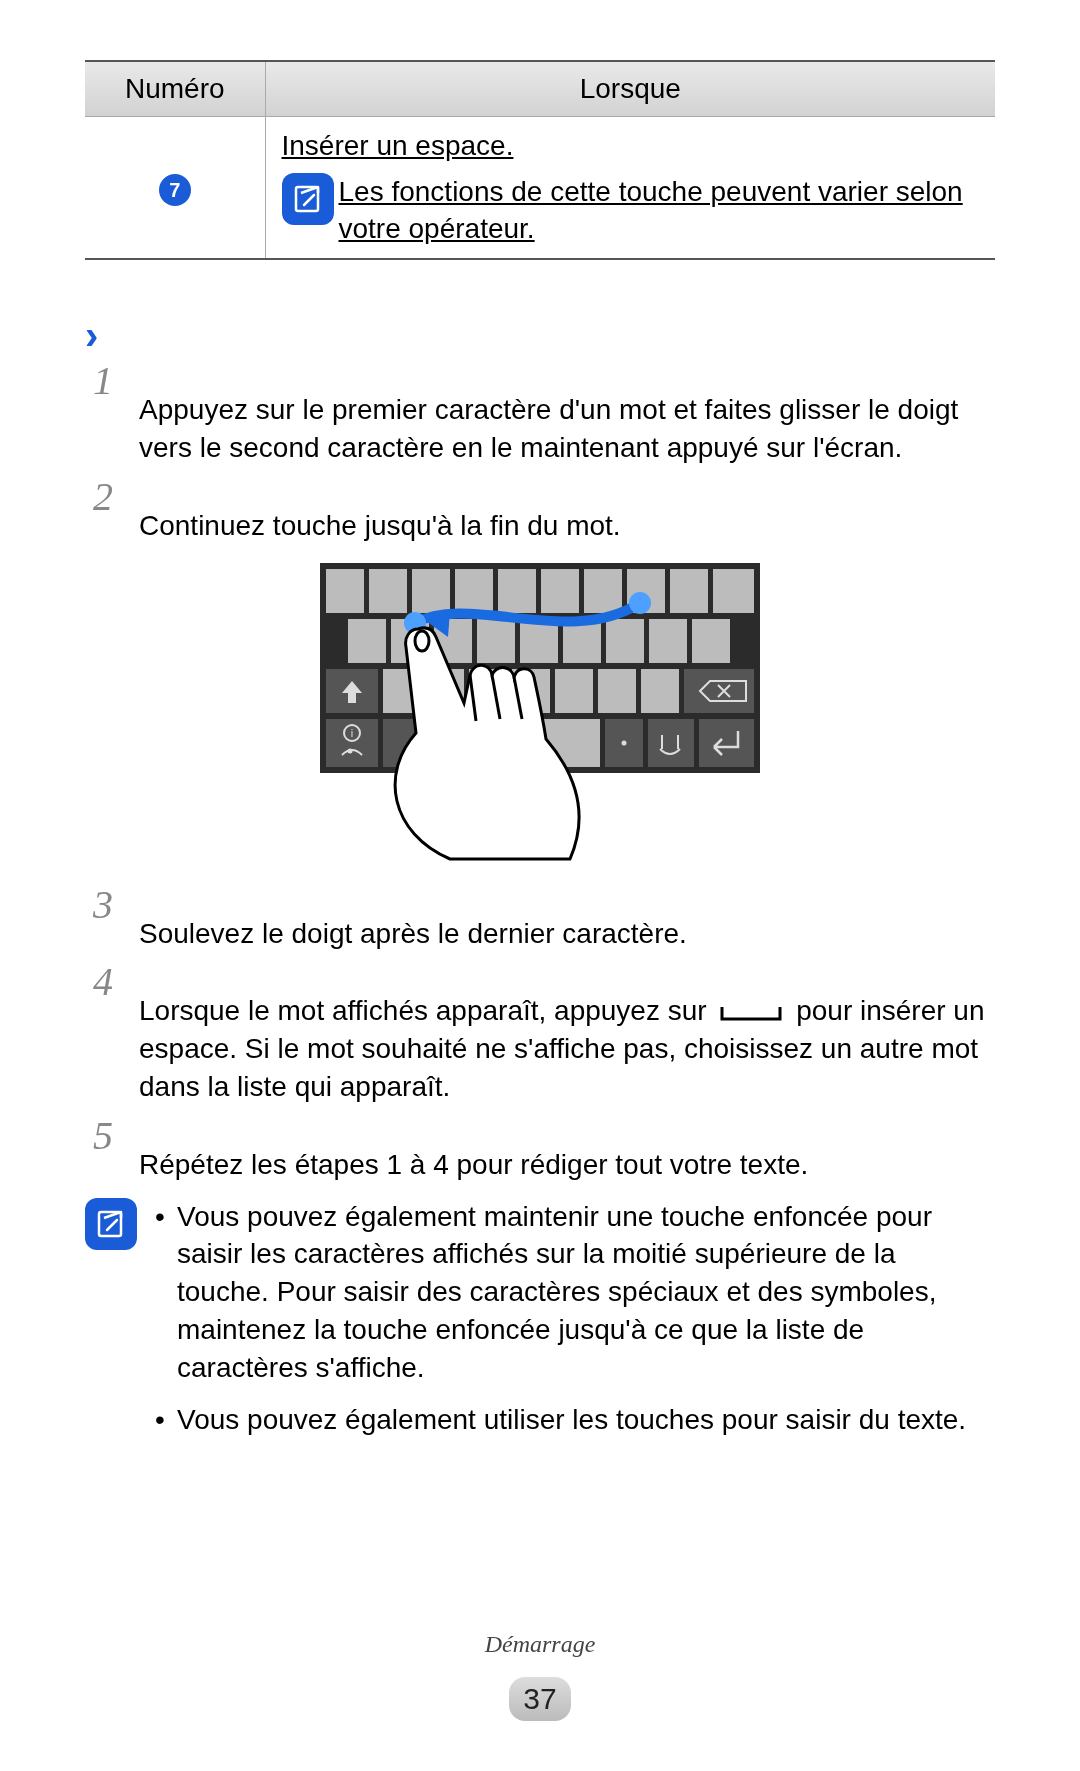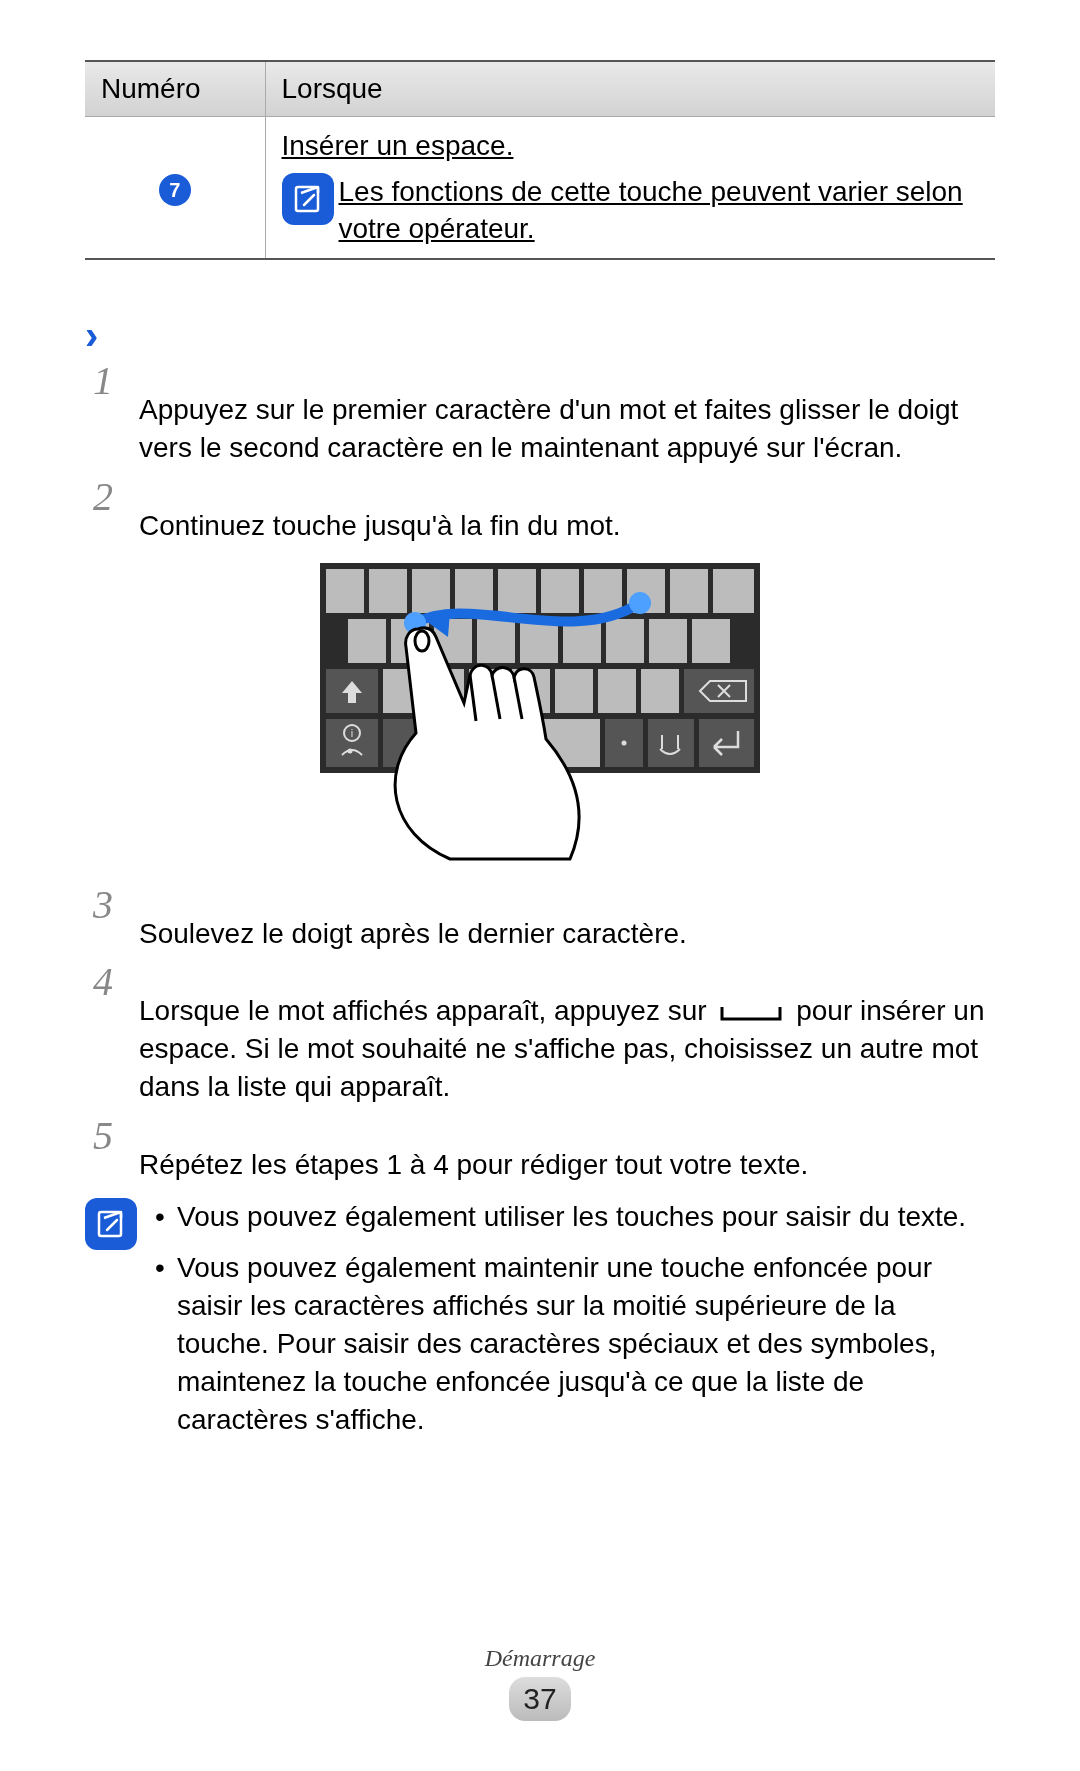--- a/index.html
+++ b/index.html
@@ -17,21 +17,21 @@
     padding: 60px 85px 0 85px;
   }
   table.func-table {
     border-collapse: collapse;
     width: 100%;
     border-top: 2px solid #555;
     border-bottom: 2px solid #555;
   }
   table.func-table th {
     font-weight: normal;
-    text-align: left;
+    text-align: center;
     background: linear-gradient(#e9e9e9, #d2d2d2);
     padding: 8px 16px;
     border-bottom: 1px solid #aaa;
   }
   table.func-table th.col-num {
     width: 180px;
     border-right: 1px solid #aaa;
   }
   table.func-table td {
     vertical-align: middle;
@@ -122,21 +122,21 @@
   }
   .footer {
     position:absolute;
     bottom:50px;left:0;right:0;
     text-align:center;
   }
   .footer-section {
     font-style:italic;
     font-size:24px;
     color:#444;
-    margin-bottom:2px;
+    margin-bottom:16px;
     font-family: Georgia, serif;
   }
   .page-badge {
     display:inline-block;
     min-width:50px;
     padding:2px 14px;
     border-radius:16px;
     background:linear-gradient(#ddd,#bbb);
     color:#222;
     font-size:30px;
@@ -298,22 +298,22 @@
 
       <div class="tips-block">
         <div class="note-icon">
           <svg viewBox="0 0 36 36">
               <rect x="6" y="6" width="22" height="24" rx="2" fill="none" stroke="#fff" stroke-width="2.5"></rect>
               <path d="M11 12 L28 6 L28 12" fill="none" stroke="#fff" stroke-width="2.5" stroke-linejoin="round"></path>
               <path d="M14 24 L24 14" stroke="#fff" stroke-width="2.5" stroke-linecap="round"></path>
             </svg>
         </div>
         <ul class="tips-list">
+          <li>Vous pouvez également maintenir une touche enfoncée pour saisir les caractères affichés sur la moitié supérieure de la touche. Pour saisir des caractères spéciaux et des symboles, maintenez la touche enfoncée jusqu'à ce que la liste de caractères s'affiche.</li>
           <li>Vous pouvez également utiliser les touches pour saisir du texte.</li>
-          <li>Vous pouvez également maintenir une touche enfoncée pour saisir les caractères affichés sur la moitié supérieure de la touche. Pour saisir des caractères spéciaux et des symboles, maintenez la touche enfoncée jusqu'à ce que la liste de caractères s'affiche.</li>
         </ul>
       </div>
 
     </div>
   </div>
 
 </div>
 
 <div class="footer">
   <div class="footer-section">Démarrage</div>

